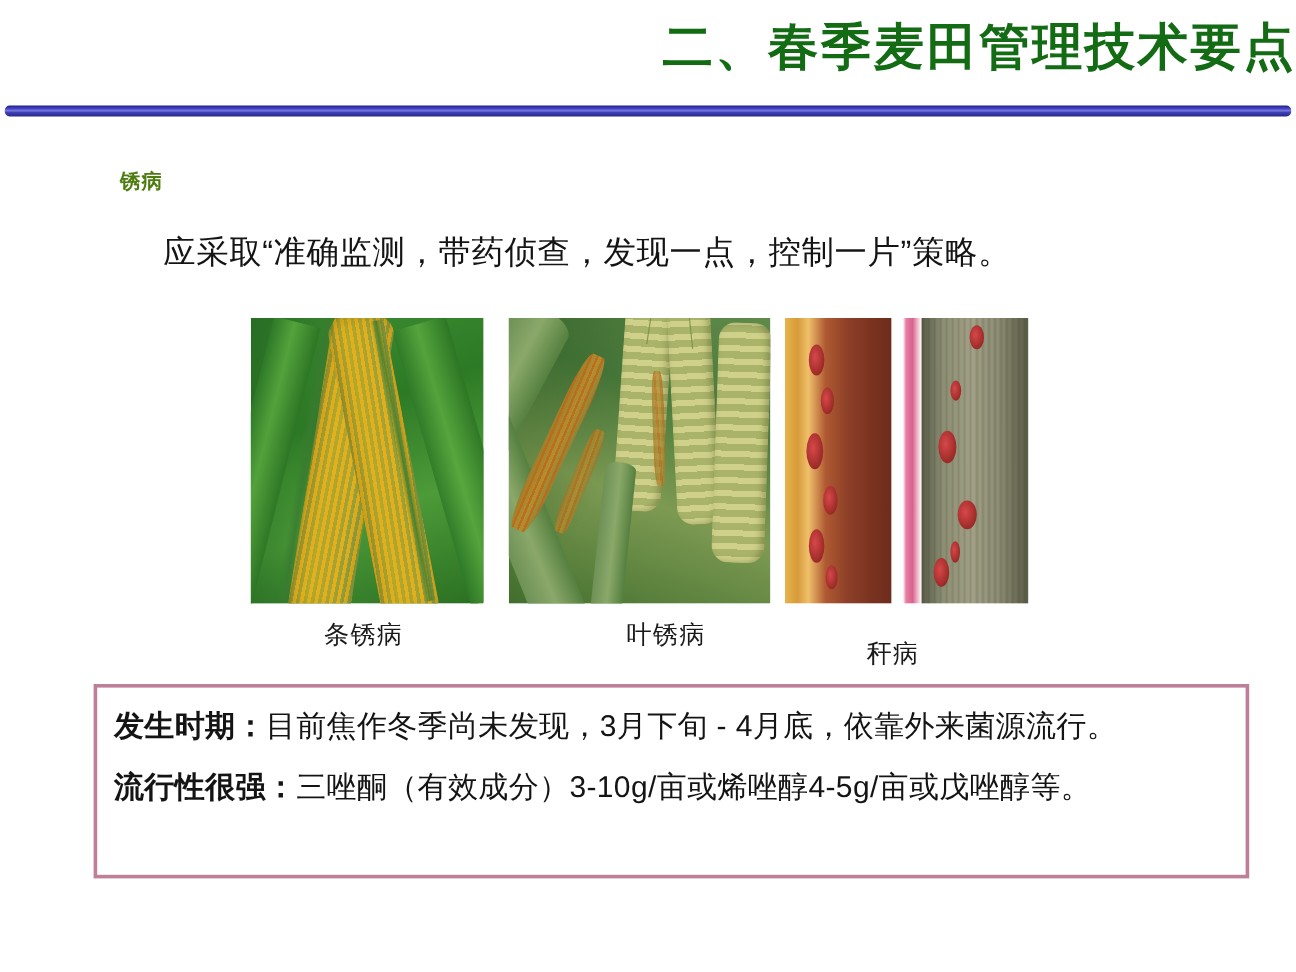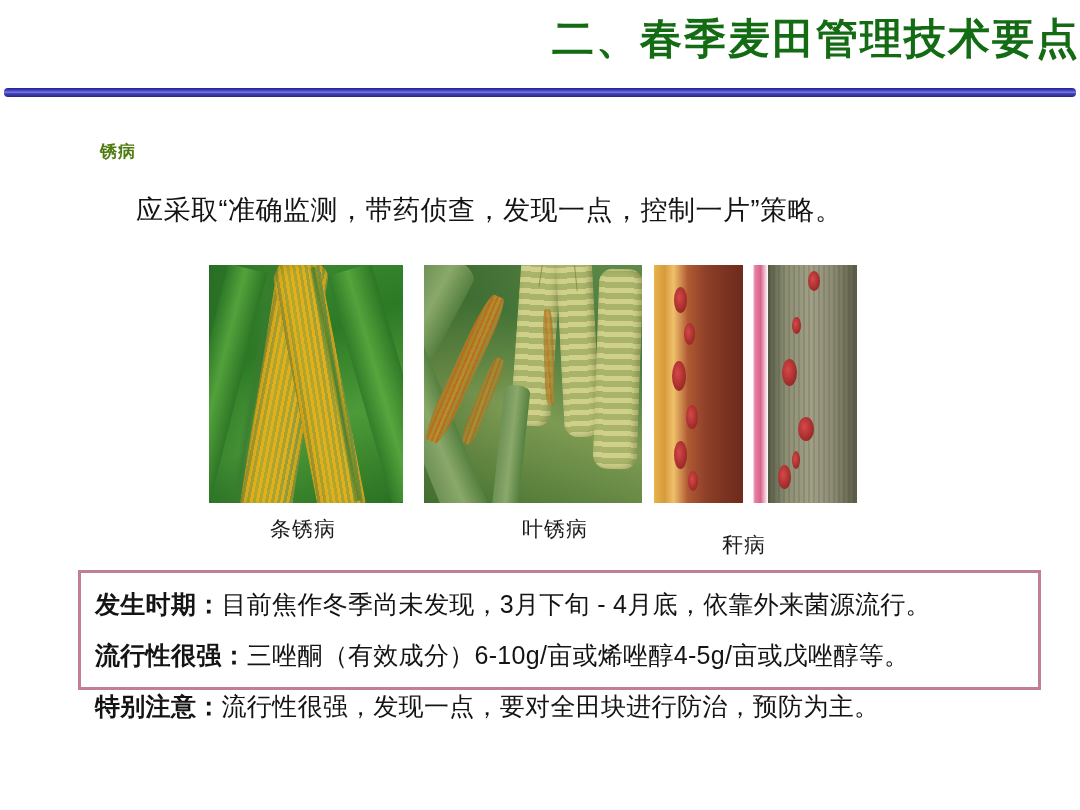--- a/index.html
+++ b/index.html
@@ -194,21 +194,21 @@
   .caption-1 { left: 240px; width: 126px; }
   .caption-2 { left: 492px; width: 126px; }
   .caption-3 { left: 694px; width: 100px; margin-top: 16px; }
 
   
   .note-box {
     position: absolute;
     left: 78px;
     top: 570px;
     width: 963px;
-    height: 120px;
+    height: 162px;
     border: 3px solid #c07f99;
     box-sizing: border-box;
     background: #ffffff;
   }
   .note-line {
     position: absolute;
     left: 14px;
     font-size: 25px;
     color: #141414;
     white-space: nowrap;
@@ -290,19 +290,16 @@
 <div class="caption caption-2">叶锈病</div>
 <div class="caption caption-3">秆病</div>
 
 <div class="note-box">
 
   <div class="note-line note-line-1">
     <span class="note-label">发生时期</span><span class="note-colon">：</span><span class="note-text">目前焦作冬季尚未发现，3月下旬 - 4月底，依靠外来菌源流行。</span>
   </div>
 
   <div class="note-line note-line-2">
-    <span class="note-label">流行性很强</span><span class="note-colon">：</span><span class="note-text">三唑酮（有效成分）6-10g/亩或烯唑醇4-5g/亩或戊唑醇等。</span>
-  </div>
-
-  <div class="note-line note-line-3">
-    <span class="note-label">特别注意</span><span class="note-colon">：</span><span class="note-text">流行性很强，发现一点，要对全田块进行防治，预防为主。</span>
-  </div>
+    <span class="note-label">流行性很强</span><span class="note-colon">：</span><span class="note-text">三唑酮（有效成分）3-10g/亩或烯唑醇4-5g/亩或戊唑醇等。</span>
+  </div>
+
 </div>
 
 </body></html>

